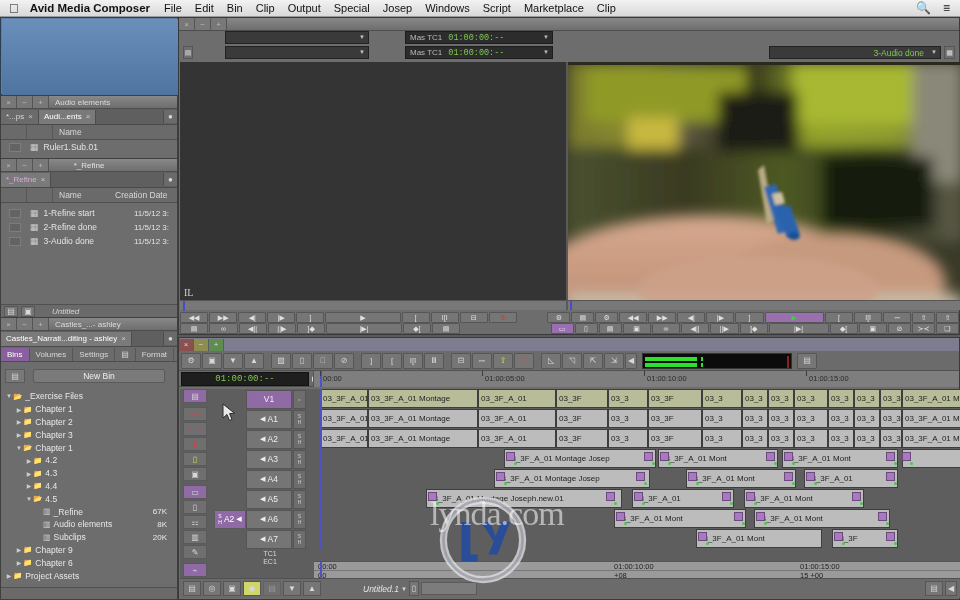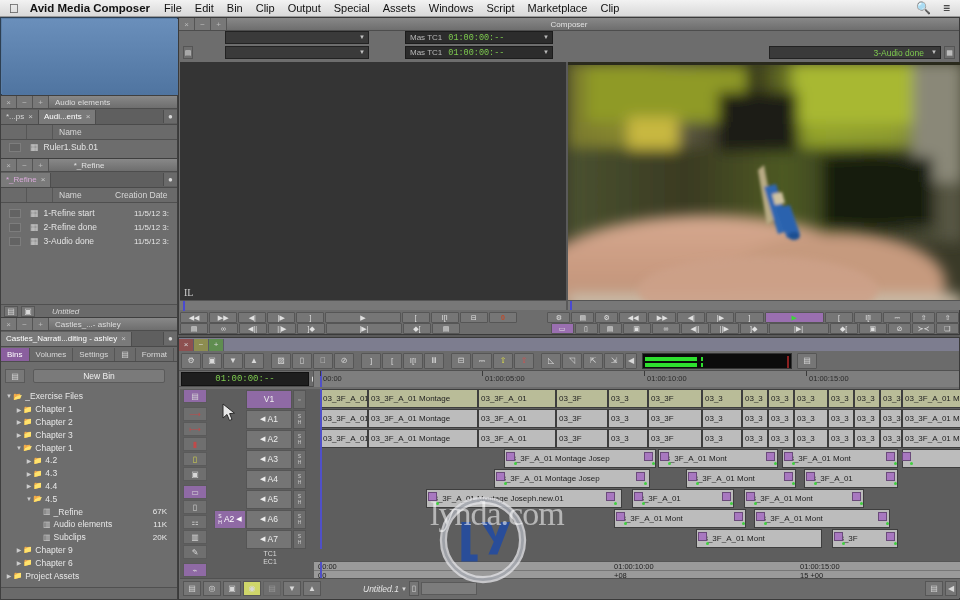--- a/index.html
+++ b/index.html
@@ -154,21 +154,21 @@
 
 <div id="menubar">
   <span class="apple"></span>
   <span class="app-name">Avid Media Composer</span>
   <span class="mi">File</span>
   <span class="mi">Edit</span>
   <span class="mi">Bin</span>
   <span class="mi">Clip</span>
   <span class="mi">Output</span>
   <span class="mi">Special</span>
-  <span class="mi">Assets</span>
+  <span class="mi">Josep</span>
   <span class="mi">Windows</span>
   <span class="mi">Script</span>
   <span class="mi">Marketplace</span>
   <span class="mi">Clip</span>
   <span class="mb-right">
     <span class="mb-ic">🔍</span>
     <span class="mb-ic">≡</span>
   </span>
 </div>
 
@@ -335,21 +335,21 @@
         <div class="tnode" style="padding-left: 34px;">
           <span class="tri"></span>
           <span class="fold" style="color: rgb(207, 207, 207);">▥</span>
           <span>_Refine</span>
           <span class="tsize">67K</span>
         </div>
         <div class="tnode" style="padding-left: 34px;">
           <span class="tri"></span>
           <span class="fold" style="color: rgb(207, 207, 207);">▥</span>
           <span>Audio elements</span>
-          <span class="tsize">11K</span>
+          <span class="tsize">8K</span>
         </div>
         <div class="tnode" style="padding-left: 34px;">
           <span class="tri"></span>
           <span class="fold" style="color: rgb(207, 207, 207);">▥</span>
           <span>Subclips</span>
           <span class="tsize">20K</span>
         </div>
         <div class="tnode" style="padding-left: 14px;">
           <span class="tri">▶</span>
           <span class="fold" style="font-size: 7.5px;">📁</span>
@@ -370,21 +370,20 @@
   </div>
 </div>
 
 <div id="composer">
   <div class="titlebar">
     <div class="tb-btns">
       <div class="tbb">×</div>
       <div class="tbb">−</div>
       <div class="tbb">+</div>
     </div>
-    <span class="tb-title">Composer</span>
   </div>
 
   <div class="comp-sel-row">
     <div style="width:10px;height:13px;background:#6e6e6e;border:1px solid #555;display:flex;align-items:center;justify-content:center;font-size:7px;">▤</div>
     <div style="width:26px;"></div>
     <div style="display:flex;flex-direction:column;gap:2px;">
       <div class="drop" style="width:144px;height:13px;">
           <span class="arr">▼</span>
         </div>
       <div class="drop" style="width:144px;height:13px;">

